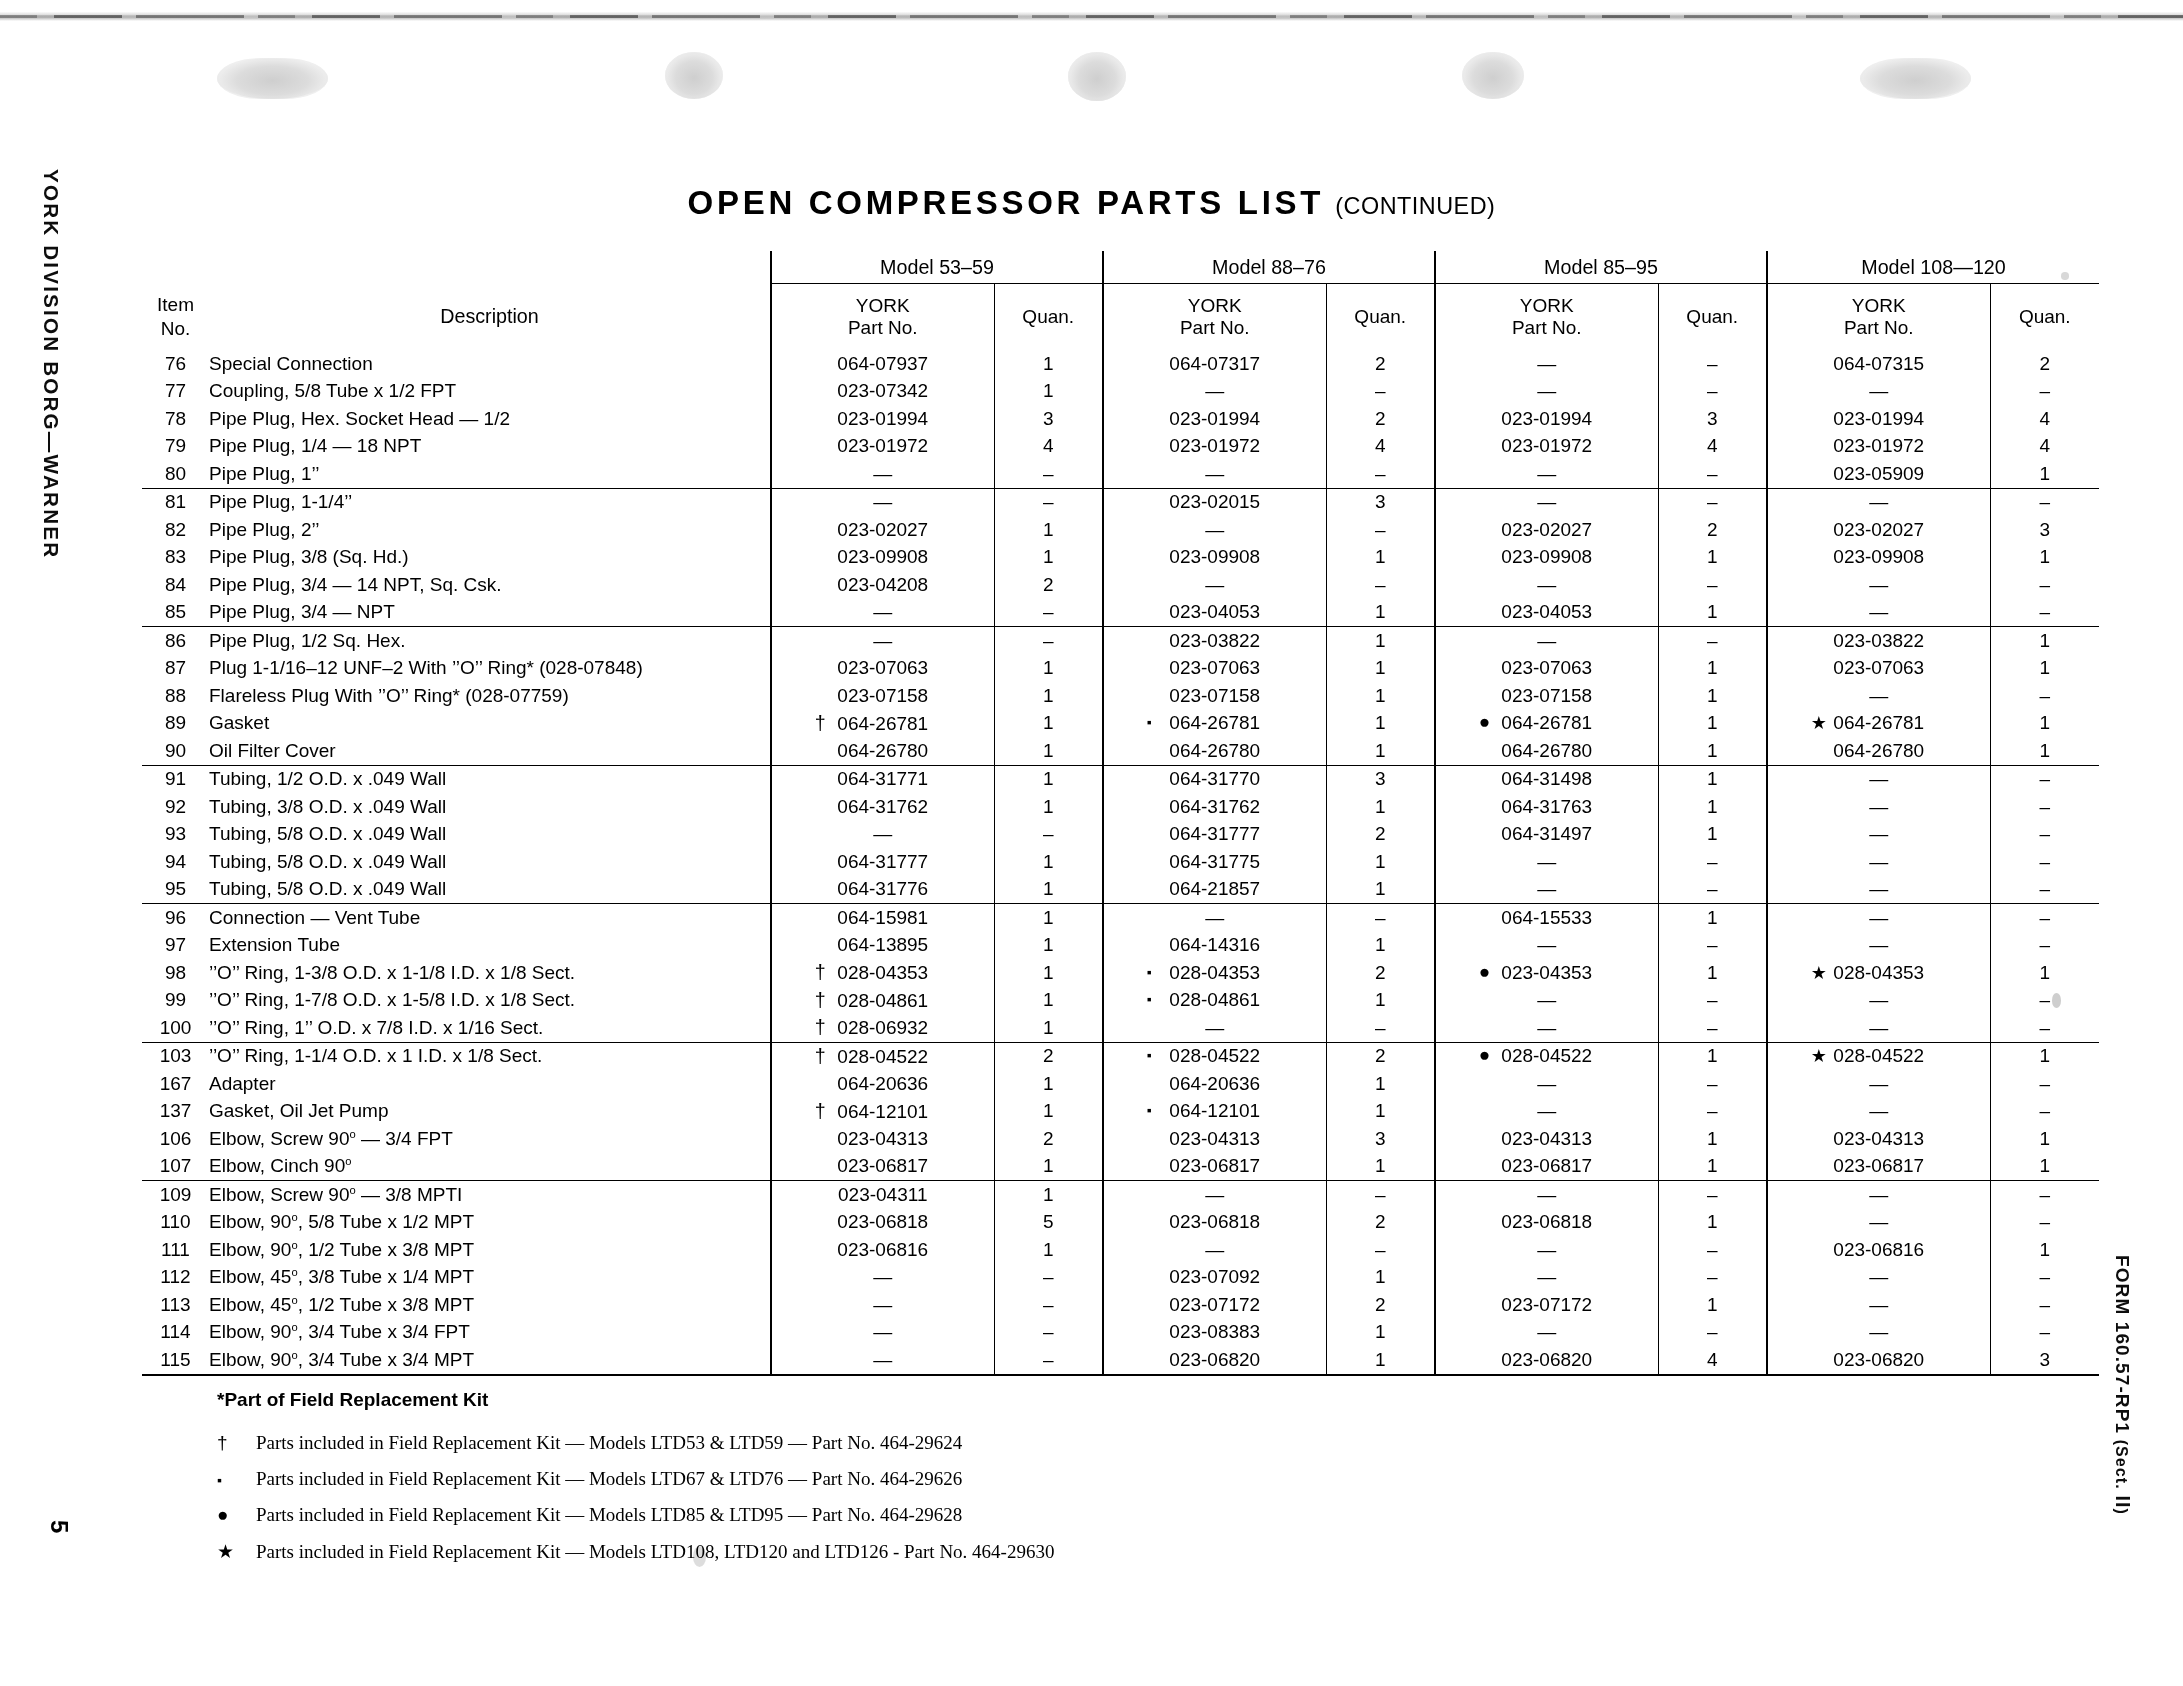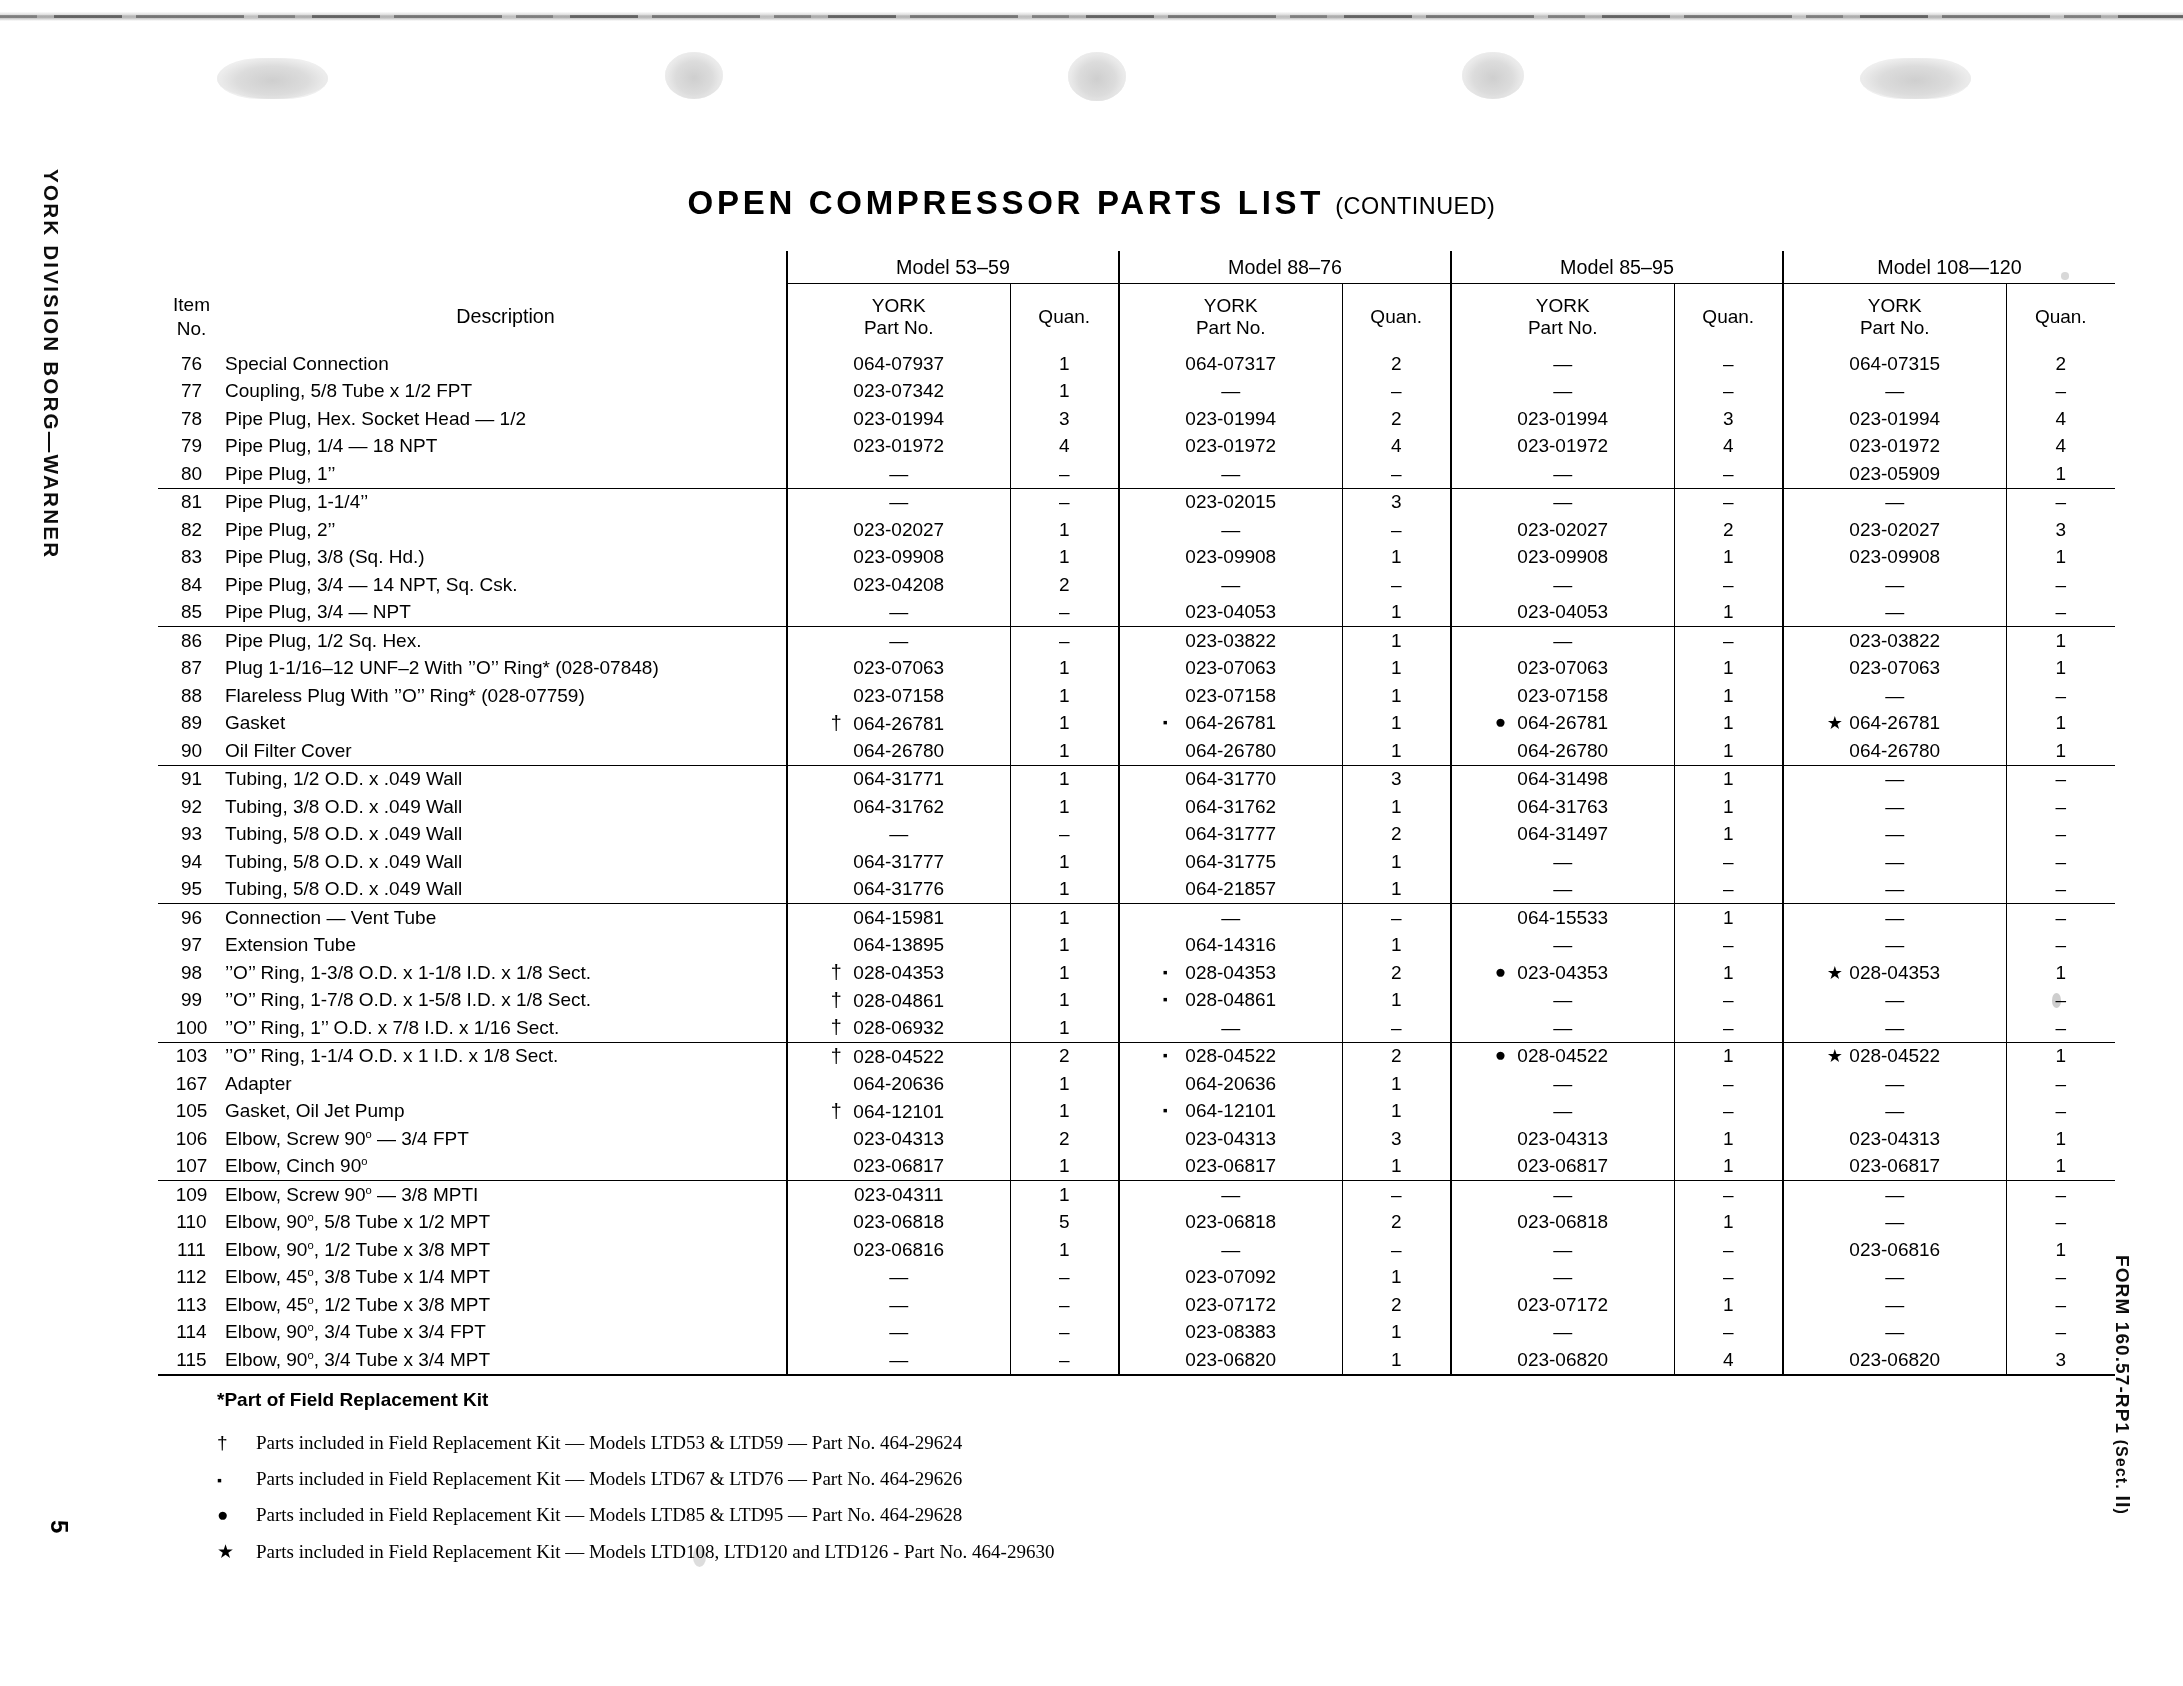--- a/index.html
+++ b/index.html
@@ -111,21 +111,21 @@
     letter-spacing: 0.5px;
     display: inline;
     vertical-align: baseline;
     padding-left: 11.2px;
     text-align: right;
   }
 
   
   .table-area {
     position: absolute;
-    left: 158px;
+    left: 142px;
     top: 251px;
     width: 1900px;
   }
   table.parts {
     border-collapse: collapse;
     width: 1900px;
     table-layout: fixed;
     font-size: 18px;
   }
   table.parts td, table.parts th {
@@ -641,21 +641,21 @@
             <td class="pncell"><span class="">064-20636</span></td>
             <td class="qcell vl-thin">1</td>
             <td class="pncell vl"><span class="">064-20636</span></td>
             <td class="qcell vl-thin">1</td>
             <td class="pncell vl"><span class="dash">—</span></td>
             <td class="qcell vl-thin">–</td>
             <td class="pncell vl"><span class="dash">—</span></td>
             <td class="qcell vl-thin">–</td>
           </tr>
           <tr class="datarow">
-            <td class="itemcell">105</td>
+            <td class="itemcell">137</td>
             <td class="desccell vlr">Gasket, Oil Jet Pump</td>
             <td class="pncell"><span class="mark dag">†</span><span class="">064-12101</span></td>
             <td class="qcell vl-thin">1</td>
             <td class="pncell vl"><span class="mark sq">▪</span><span class="">064-12101</span></td>
             <td class="qcell vl-thin">1</td>
             <td class="pncell vl"><span class="dash">—</span></td>
             <td class="qcell vl-thin">–</td>
             <td class="pncell vl"><span class="dash">—</span></td>
             <td class="qcell vl-thin">–</td>
           </tr>

